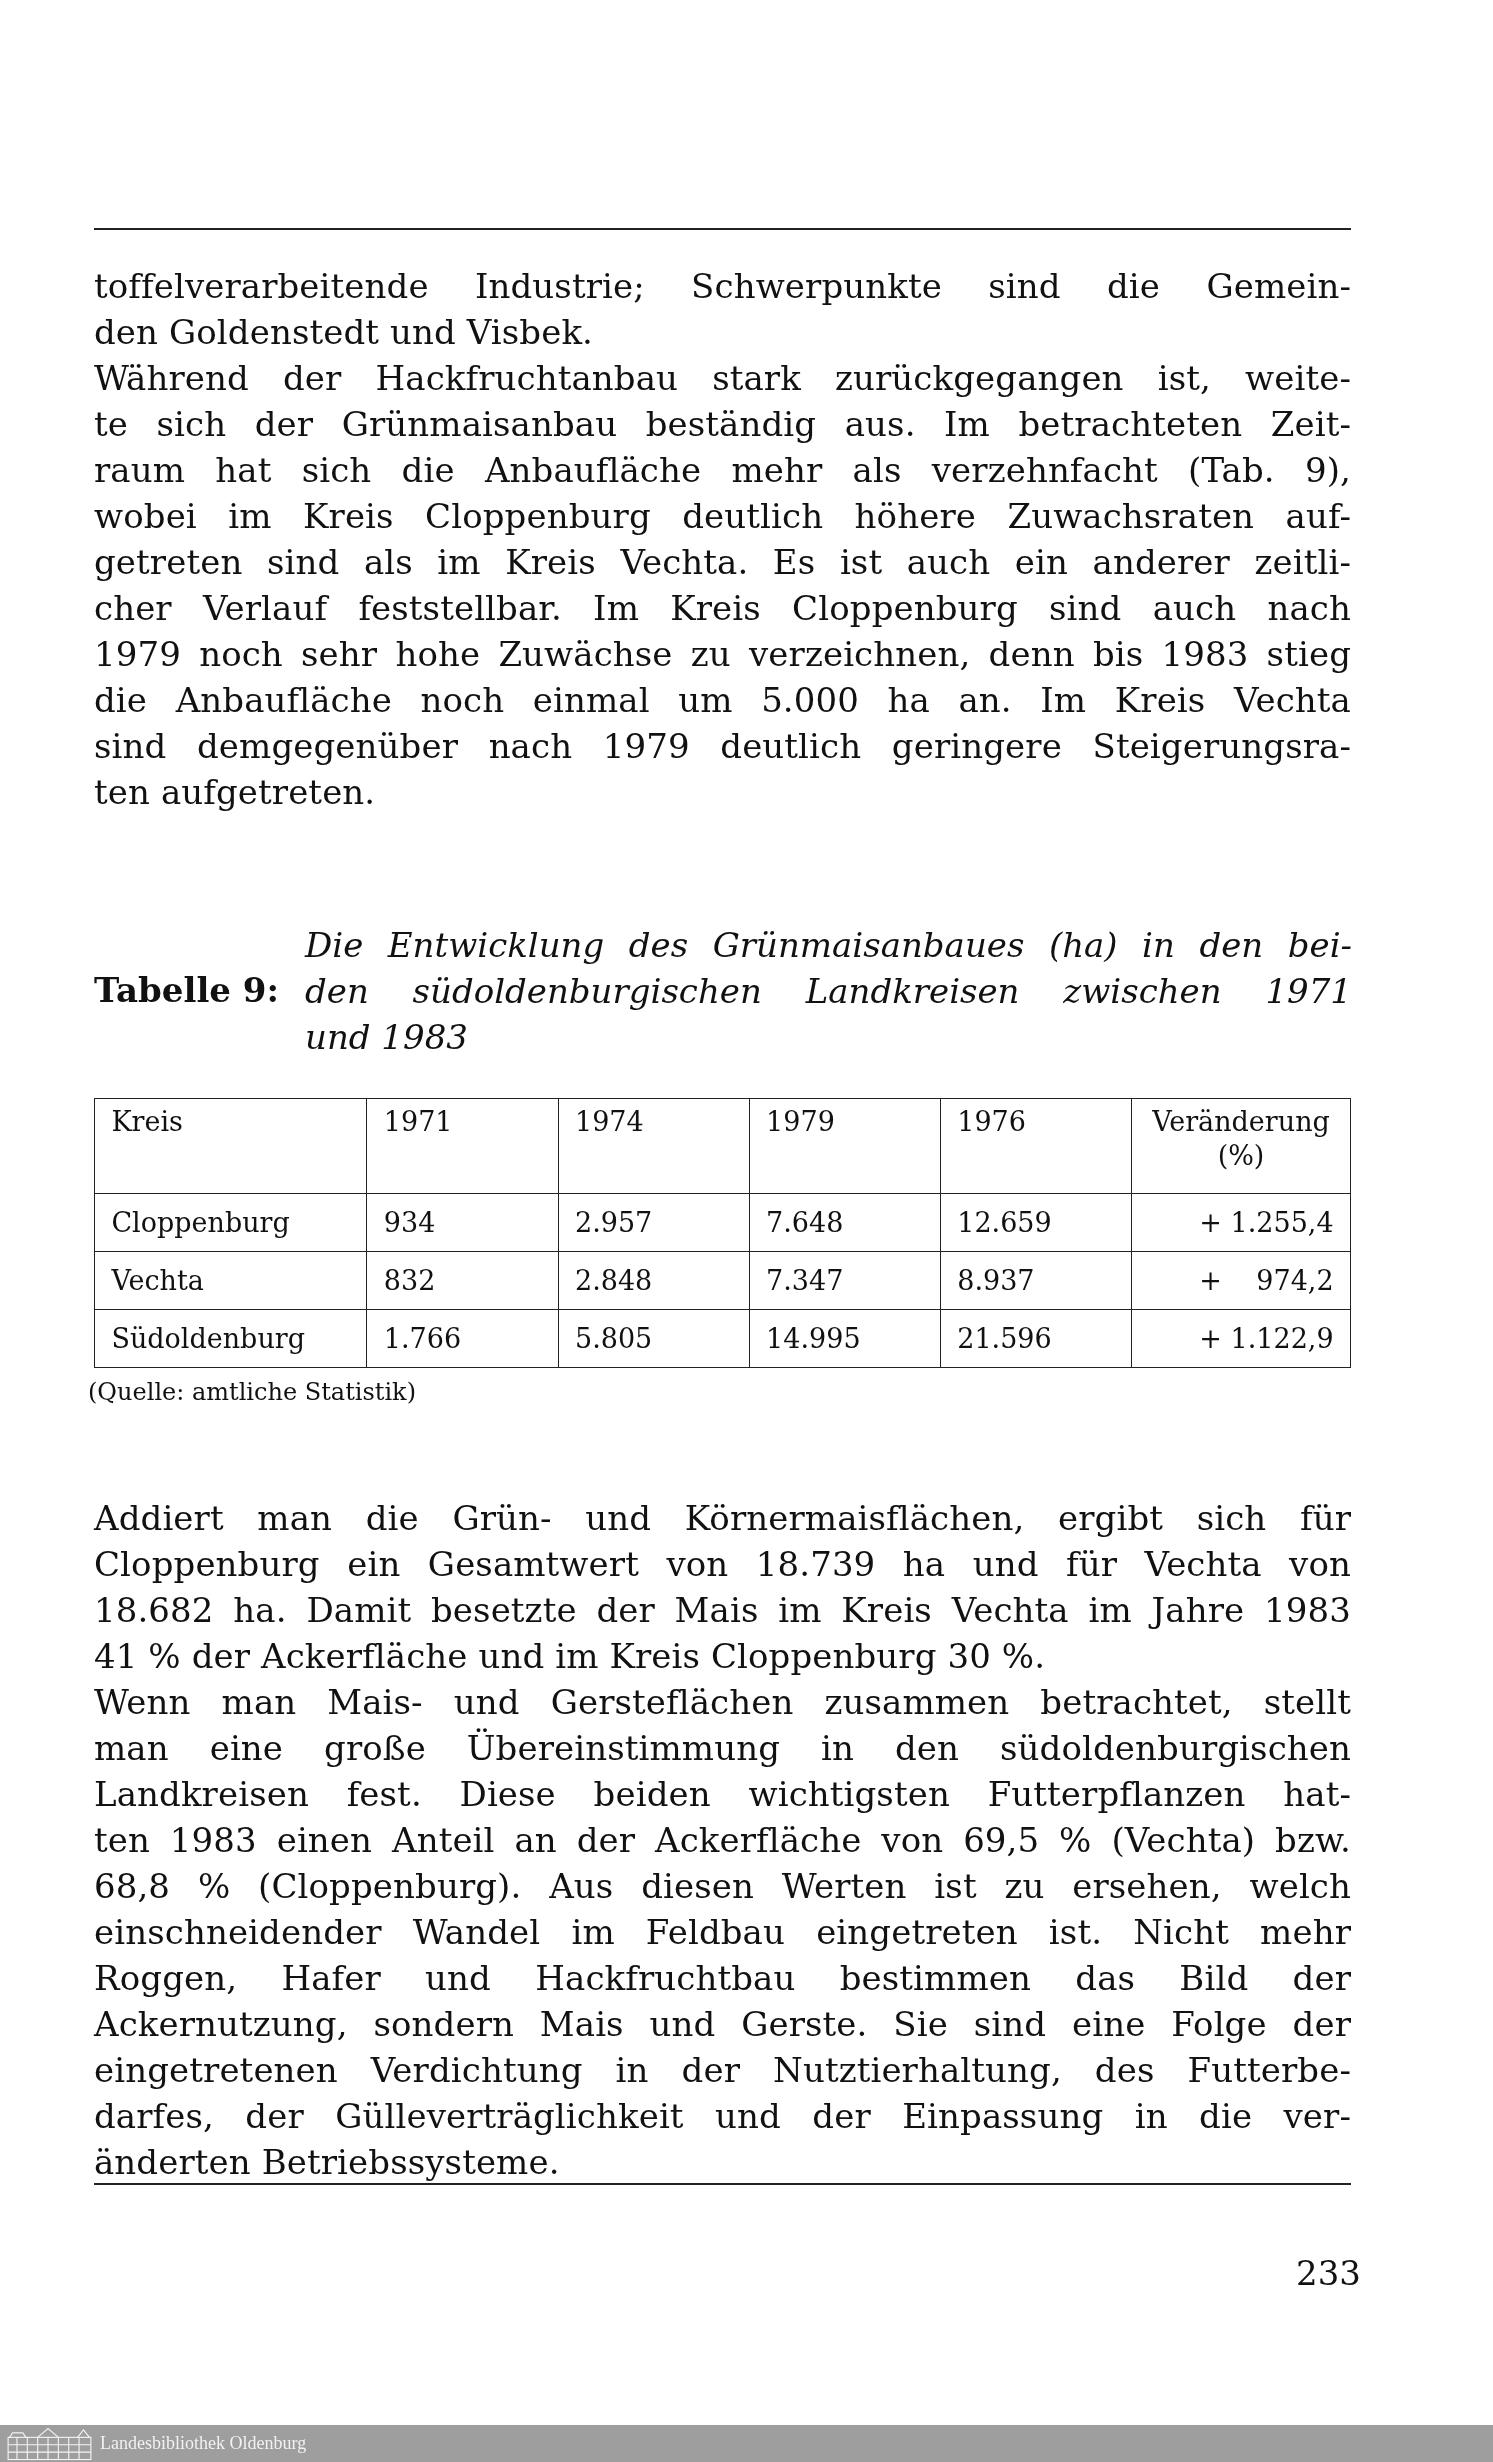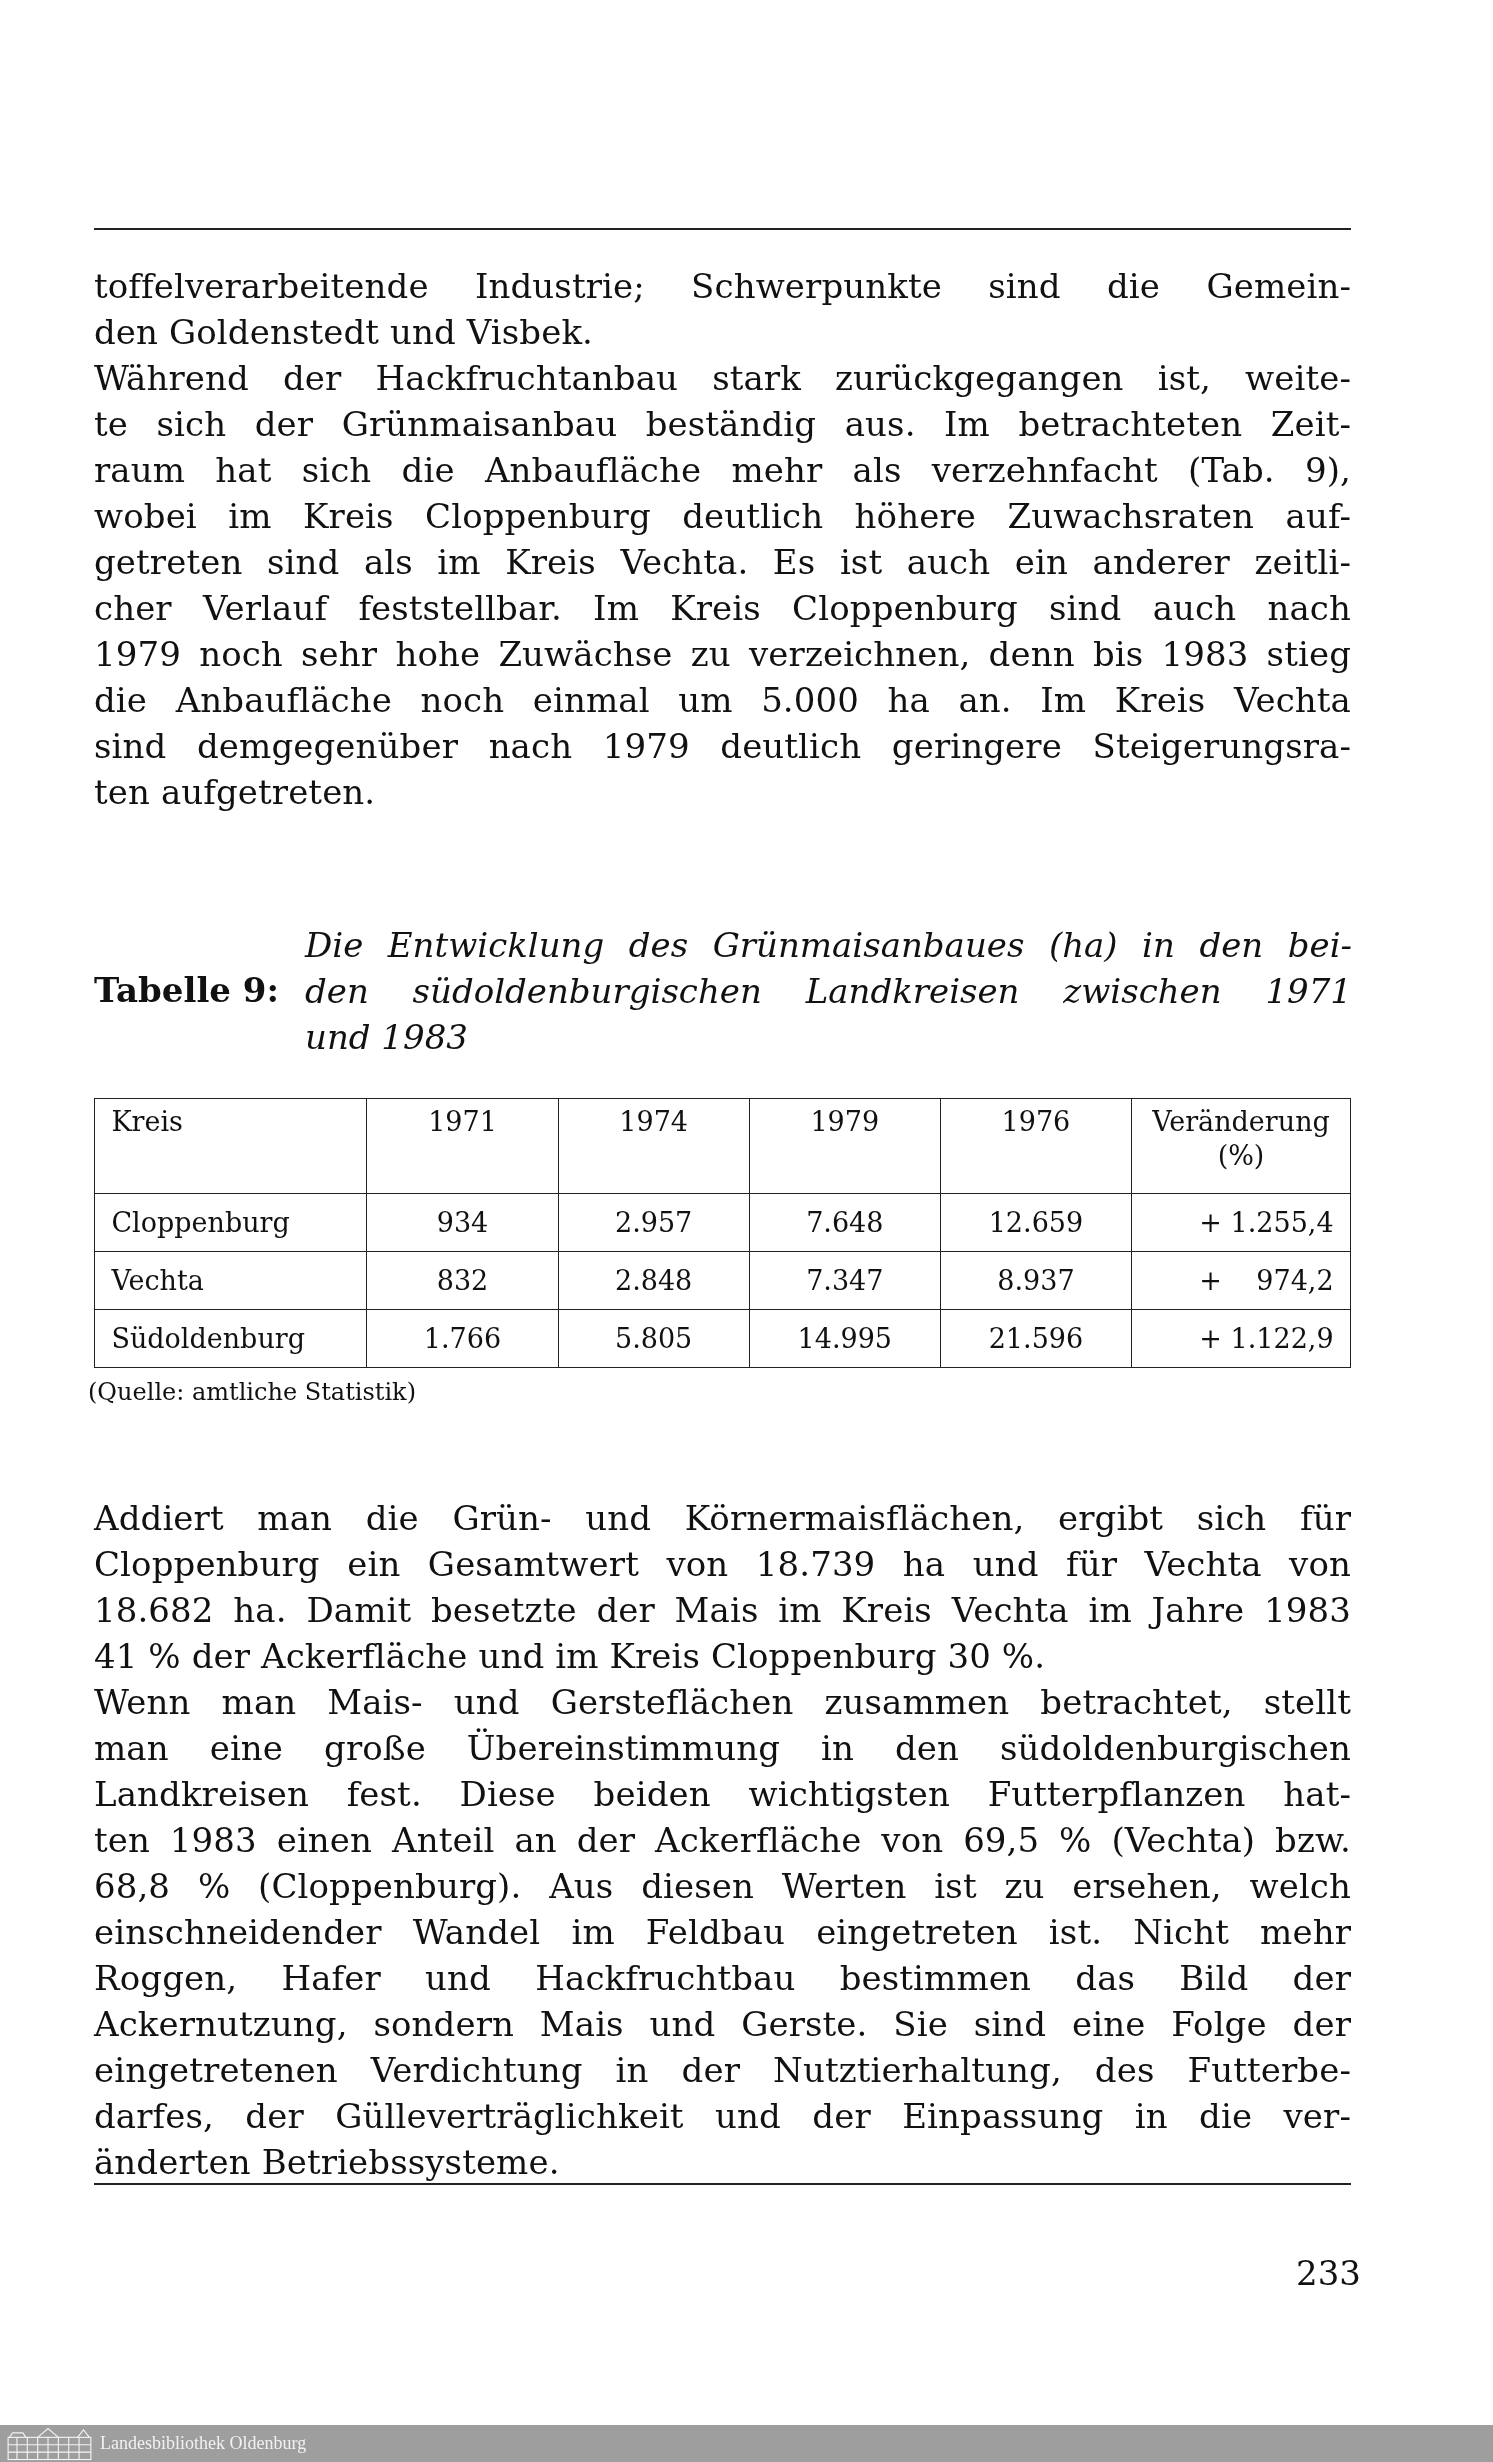--- a/index.html
+++ b/index.html
@@ -29,21 +29,21 @@
     table.data {
       position: absolute; left: 94px; top: 1098px; width: 1257px;
       border-collapse: collapse; font-size: 27px; line-height: 34px;
     }
     table.data td, table.data th {
       border: 1.5px solid #222; padding: 6px 16.4px 6px 16.4px; font-weight: normal; vertical-align: top;
     }
     table.data th { height: 82px; }
     table.data td { height: 45px; vertical-align: middle; }
     table.data .c-kreis { text-align: left; width: 231px; margin-left: 14px; }
-    table.data .c-num { text-align: center; width: 152px; }
+    table.data .c-num { text-align: left; width: 152px; }
     table.data .c-chg { text-align: center; width: 179px; }
     table.data td.c-chg { text-align: right; }
 
     .source { position: absolute; left: 88px; top: 1374px; font-size: 24px; line-height: 37px; }
     .pagenum { position: absolute; left: 1296px; top: 2253px; font-size: 34px; }
 
     .footer-bar {
       position: absolute; left: 0; top: 2425px; width: 1493px; height: 37px; background: #9e9e9e;
     }
     .footer-logo { position: absolute; left: 6px; top: 1.5px; width: 87px; height: 34px; }

